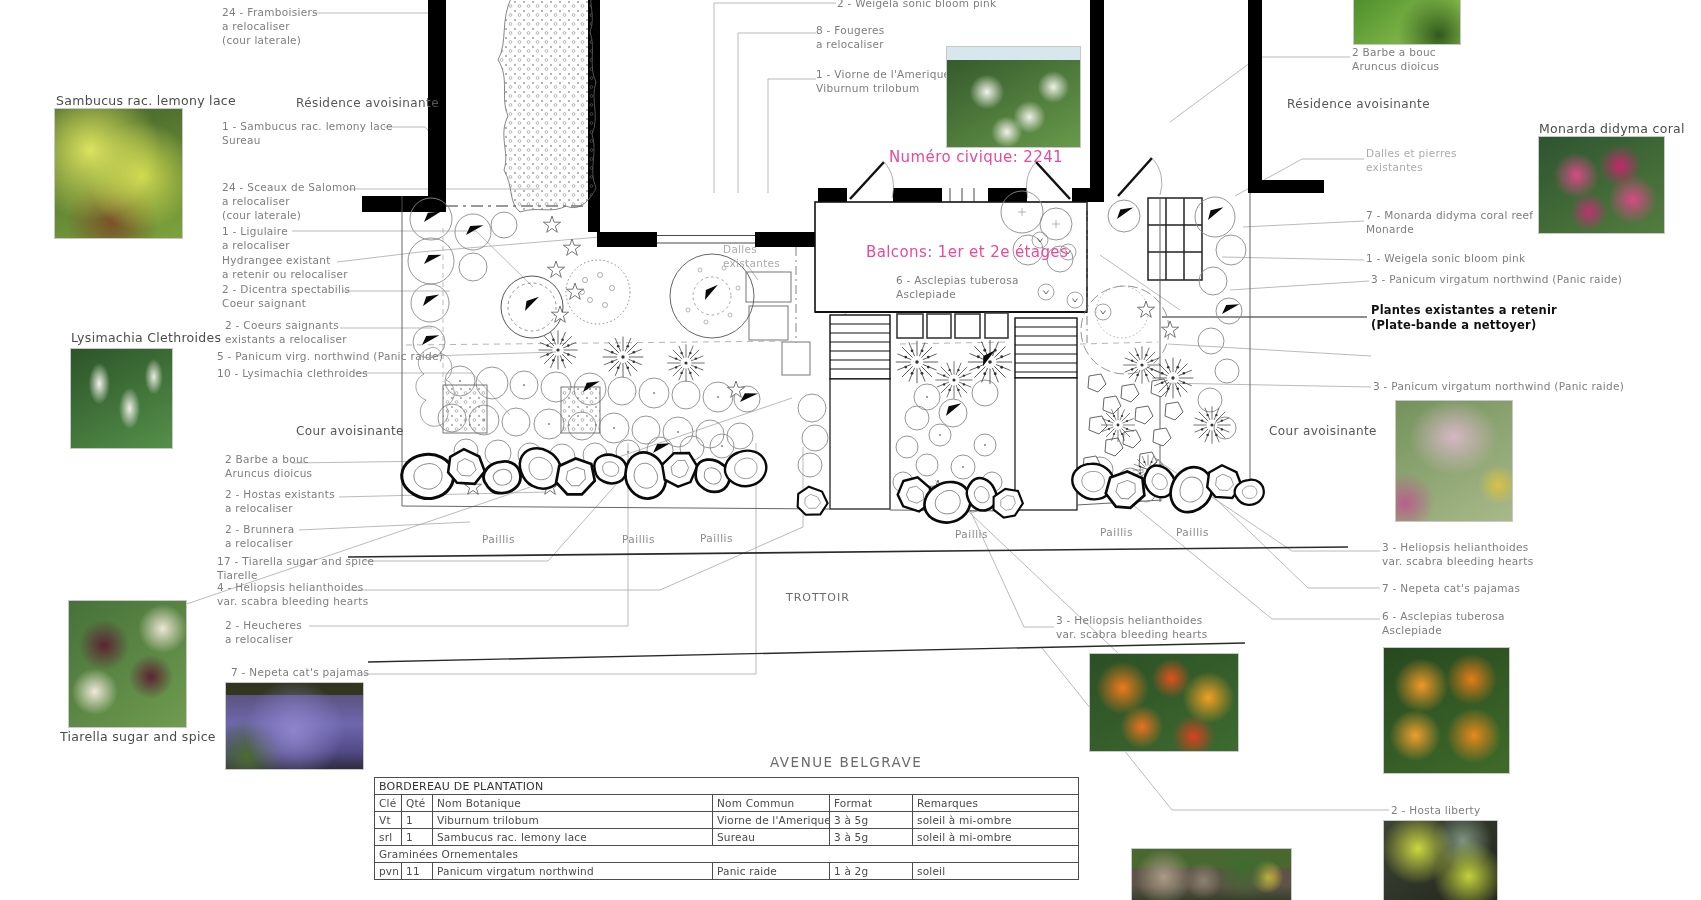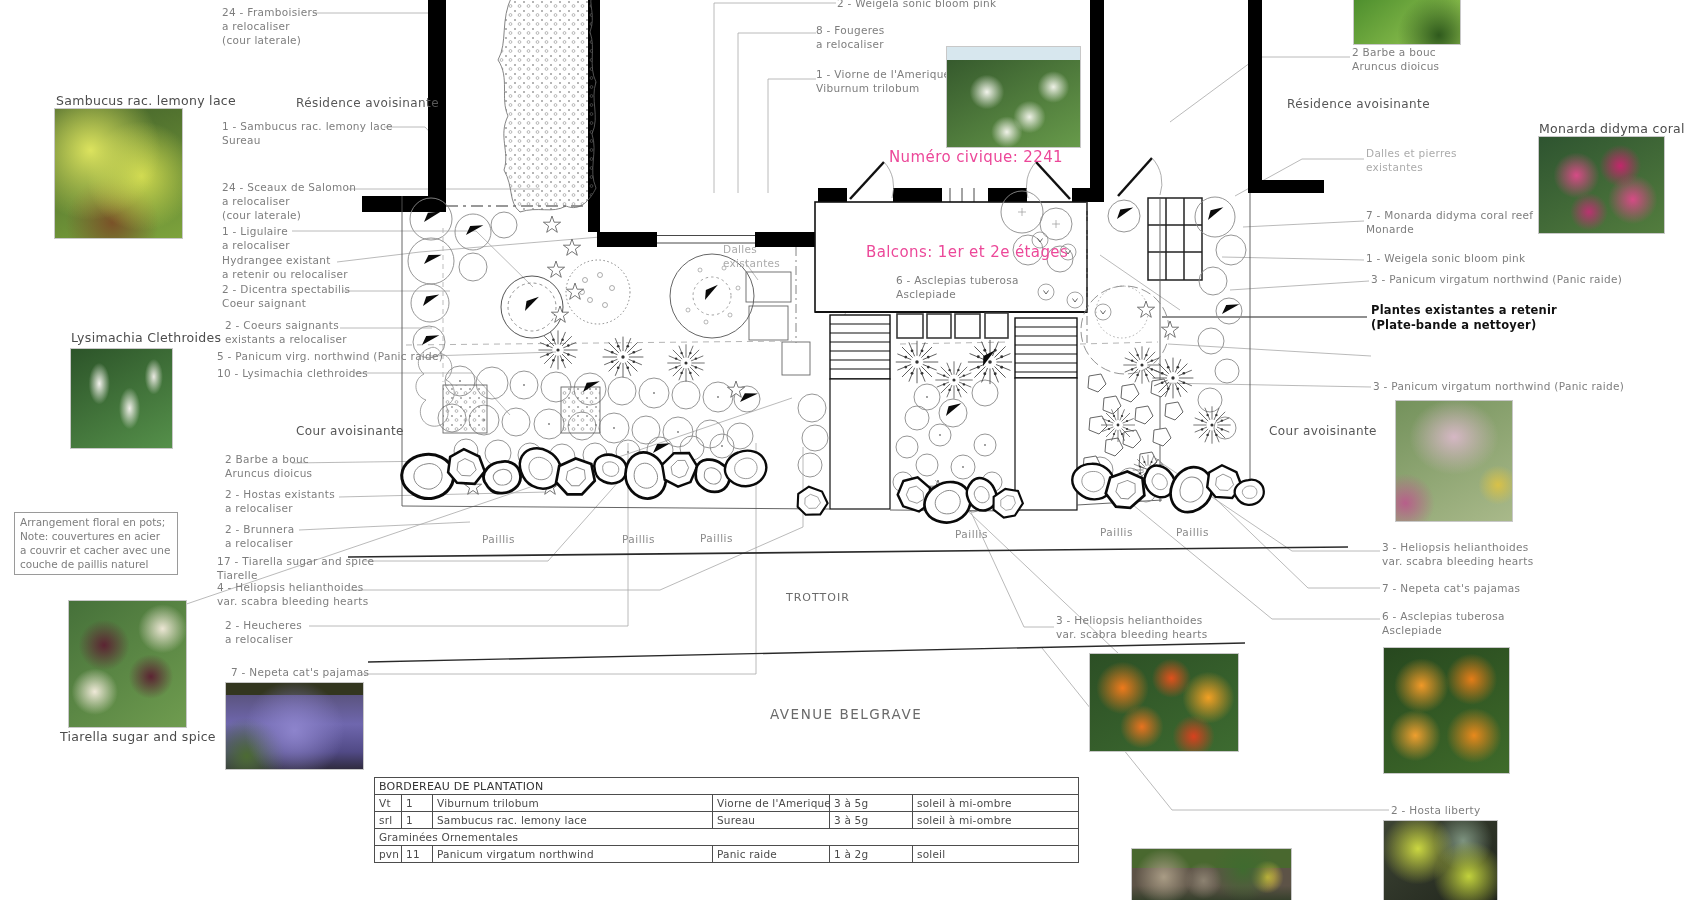--- a/index.html
+++ b/index.html
@@ -7,21 +7,21 @@
         font-family:"DejaVu Sans",sans-serif;}
   svg{position:absolute;left:0;top:0;}
   .lbl{position:absolute;font-size:10.5px;line-height:1.33;color:#7e7e7e;letter-spacing:.3px;
        white-space:pre-line;}
   .lbl.light{color:#ababab;}
   .lbl.emph{color:#111;font-weight:bold;font-size:11.5px;letter-spacing:.2px;}
   .heading{position:absolute;font-size:12px;color:#565656;letter-spacing:.4px;white-space:pre-line;}
   .big{font-size:15px;color:#ec4899;}
   .photo-label{position:absolute;font-size:12.5px;color:#4c4c4c;letter-spacing:.3px;}
   .plan-word{position:absolute;font-size:10.5px;color:#8a8a8a;letter-spacing:.5px;}
-  .street{font-size:13.5px;color:#6a6a6a;letter-spacing:1.5px;}
+  .street{font-size:13.5px;color:#6a6a6a;letter-spacing:1.5px;margin-top:48px;}
   .trottoir{font-size:11px;color:#6a6a6a;letter-spacing:1px;}
   .notebox{position:absolute;left:14px;top:512px;width:152px;border:1px solid #9a9a9a;
            background:#fff;padding:3px 5px;font-size:10.5px;line-height:1.32;color:#7e7e7e;
            white-space:pre-line;}
   .photo{position:absolute;outline:1px solid #c8c8c8;}
   .ph-sambucus{background:radial-gradient(circle at 28% 32%,#dce35e,transparent 55%),
     radial-gradient(circle at 68% 52%,#cfd94f,transparent 50%),
     radial-gradient(circle at 45% 88%,#7a5228,transparent 35%),
     linear-gradient(160deg,#42612a,#7da33c);}
   .ph-lysimachia{background:radial-gradient(ellipse 14% 28% at 28% 35%,#f2f2ec,transparent 75%),
@@ -540,24 +540,20 @@
 a relocaliser</div>
 <div class="lbl" style="left:225px;top:523px">2 - Brunnera
 a relocaliser</div>
 <div class="lbl" style="left:217px;top:555px">17 - Tiarella sugar and spice
 Tiarelle</div>
 <div class="lbl" style="left:217px;top:581px">4 - Heliopsis helianthoides
 var. scabra bleeding hearts</div>
 <div class="lbl" style="left:225px;top:619px">2 - Heucheres
 a relocaliser</div>
 <div class="lbl" style="left:231px;top:666px">7 - Nepeta cat's pajamas</div>
-<div class="notebox">Arrangement floral en pots;
-Note: couvertures en acier
-a couvrir et cacher avec une
-couche de paillis naturel</div>
 
 <div class="lbl" style="left:837px;top:-3px">2 - Weigela sonic bloom pink</div>
 <div class="lbl" style="left:816px;top:24px">8 - Fougeres
 a relocaliser</div>
 <div class="lbl" style="left:816px;top:68px">1 - Viorne de l'Amerique
 Viburnum trilobum</div>
 <div class="heading big" style="left:889px;top:148px">Numéro civique: 2241</div>
 <div class="heading big" style="left:866px;top:243px">Balcons: 1er et 2e étages</div>
 <div class="lbl" style="left:896px;top:274px">6 - Asclepias tuberosa
 Asclepiade</div>
@@ -617,20 +613,28 @@
     <col style="width:27px">
         <col style="width:31px">
         <col style="width:280px">
     <col style="width:117px">
         <col style="width:83px">
         <col style="width:166px">
   </colgroup>
   <tbody>
         <tr class="t-title">
           <td colspan="6">BORDEREAU DE PLANTATION</td>
+        </tr>
+        <tr class="t-head">
+          <td>Clé</td>
+          <td>Qté</td>
+          <td>Nom Botanique</td>
+          <td>Nom Commun</td>
+          <td>Format</td>
+          <td>Remarques</td>
         </tr>
         <tr>
           <td>Vt</td>
           <td>1</td>
           <td>Viburnum trilobum</td>
           <td>Viorne de l'Amerique</td>
           <td>3 à 5g</td>
           <td>soleil à mi-ombre</td>
         </tr>
         <tr>

